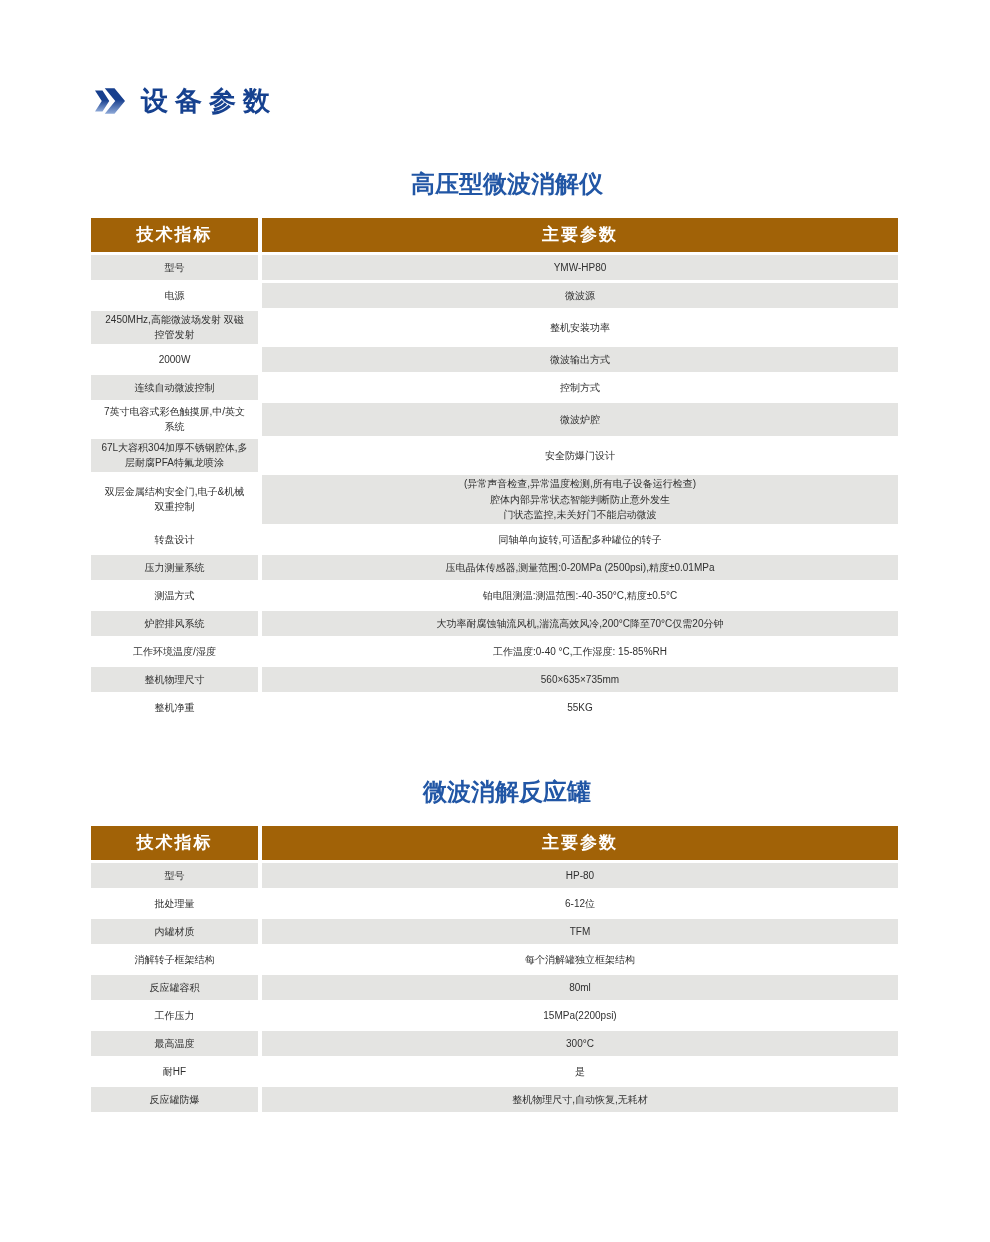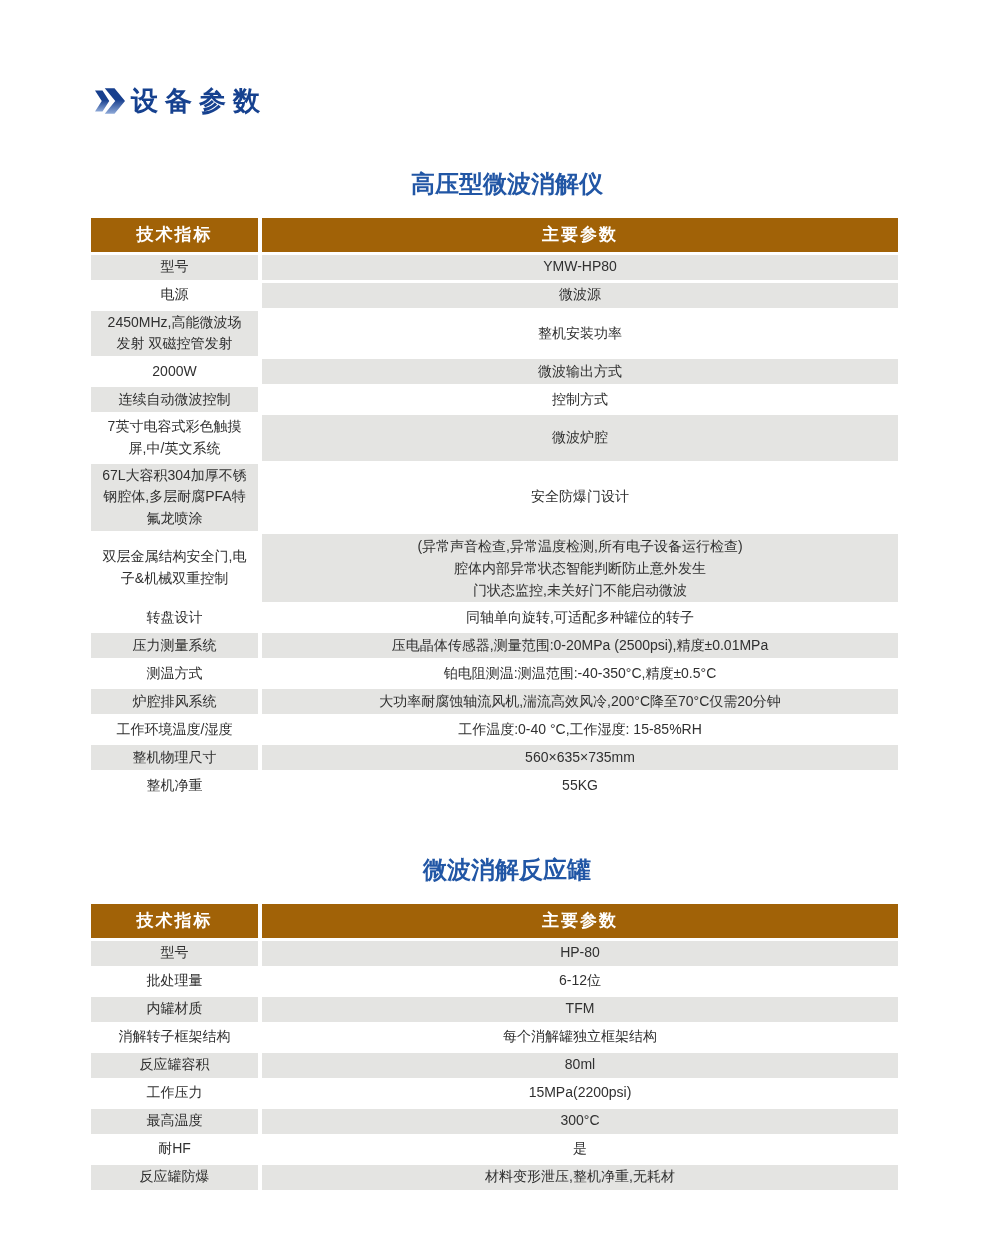--- a/index.html
+++ b/index.html
@@ -8,21 +8,21 @@
     width: 990px; height: 1242px;
     font-family: "Liberation Sans", "DejaVu Sans", sans-serif;
     color: #333;
     position: relative;
     overflow: hidden;
   }
   .page { width: 990px; height: 1242px; background: #fff; }
 
   
   .section-banner {
-    display: flex; align-items: center; gap: 6px;
+    display: flex; align-items: center; gap: 16px;
     padding-top: 84px; margin-left: 95px;
   }
   .banner-icon { width: 30px; height: 34px; flex: 0 0 auto; }
   .banner-title {
     font-size: 27px; font-weight: bold; color: #16418f;
     letter-spacing: 7px; line-height: 1;
   }
 
   
   .table-title {
@@ -43,21 +43,21 @@
     background: #ffffff;
   }
   .ptable .hcell {
     background: #a16207; color: #ffffff;
     font-size: 17px; font-weight: bold;
     min-height: 34px;
     display: flex; align-items: center; justify-content: center;
     letter-spacing: 2px;
   }
   .ptable .cell {
-    font-size: 14px; color: #303030;
+    font-size: 10px; color: #303030;
     min-height: 25px;
     padding: 1px 10px;
     display: flex; flex-direction: column;
     align-items: center; justify-content: center;
     text-align: center;
     line-height: 1.55;
     background: #ffffff;
   }
   .ptable .cell.alt { background: #e4e4e2; }
   .ptable .cell div { line-height: 1.58; }
@@ -135,16 +135,16 @@
       <div class="cell">每个消解罐独立框架结构</div>
       <div class="cell alt">反应罐容积</div>
       <div class="cell alt">80ml</div>
       <div class="cell">工作压力</div>
       <div class="cell">15MPa(2200psi)</div>
       <div class="cell alt">最高温度</div>
       <div class="cell alt">300°C</div>
       <div class="cell">耐HF</div>
       <div class="cell">是</div>
       <div class="cell alt">反应罐防爆</div>
-      <div class="cell alt">材料变形泄压,整机净重,无耗材</div>
+      <div class="cell alt">整机物理尺寸,自动恢复,无耗材</div>
     </div>
 
 </div>
 
 </body></html>

